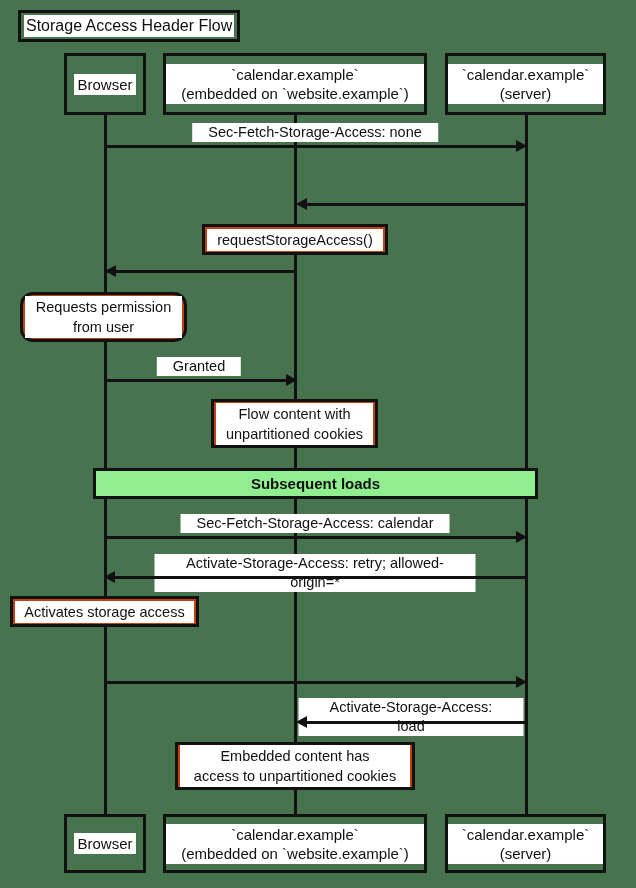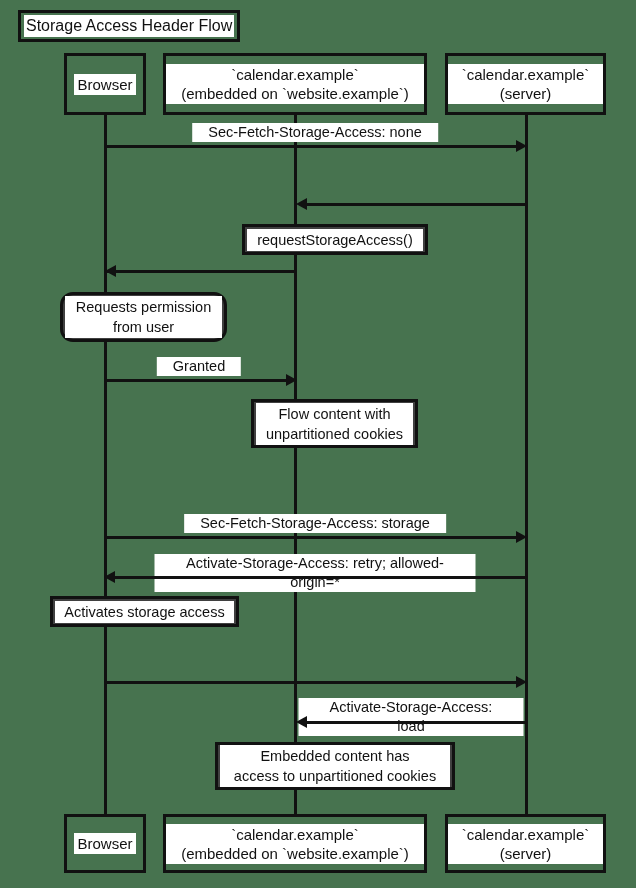--- a/index.html
+++ b/index.html
@@ -92,27 +92,26 @@
     padding: 0 16px;
     white-space: pre-line;
     text-align: center;
     transform: translateX(-50%);
   }
 
   
   .note {
     position: absolute;
     border: 3px solid #111111;
-    background: #404040;
+    background: #c2410c;
     box-sizing: border-box;
     display: flex;
     align-items: center;
     justify-content: center;
     padding: 2px;
-    margin-left: 40px;
   }
   .note-text {
     background: #ffffff;
     color: #111111;
     font-size: 14.5px;
     line-height: 20px;
     text-align: center;
     white-space: pre-line;
     padding: 1px 3px;
     width: 100%;
@@ -183,22 +182,25 @@
 
   <div class="msg-label" style="left:199px; top:357px;">Granted</div>
   <div class="msg-line" style="left:105px; top:379px; width:185px;"></div>
   <div class="arrowhead right" style="left:286px; top:374px;"></div>
 
   <div class="note" style="left:211px; top:399px; width:167px; height:49px;">
     <div class="note-text">Flow content with
 unpartitioned cookies</div>
   </div>
 
-
-  <div class="msg-label" style="left:315px; top:514px;">Sec-Fetch-Storage-Access: storage</div>
+  <div class="section-band" style="left:93px; top:468px; width:445px; height:31px; background:#90ee90;">
+    <div class="section-label">Subsequent loads</div>
+  </div>
+
+  <div class="msg-label" style="left:315px; top:514px;">Sec-Fetch-Storage-Access: calendar</div>
   <div class="msg-line" style="left:105px; top:536px; width:415px;"></div>
   <div class="arrowhead right" style="left:516px; top:531px;"></div>
 
   <div class="msg-label" style="left:315px; top:554px;">Activate-Storage-Access: retry; allowed-origin=*</div>
   <div class="msg-line" style="left:113px; top:576px; width:414px;"></div>
   <div class="arrowhead left" style="left:104px; top:571px;"></div>
 
   <div class="note" style="left:10px; top:596px; width:189px; height:31px;">
     <div class="note-text">Activates storage access</div>
   </div>

